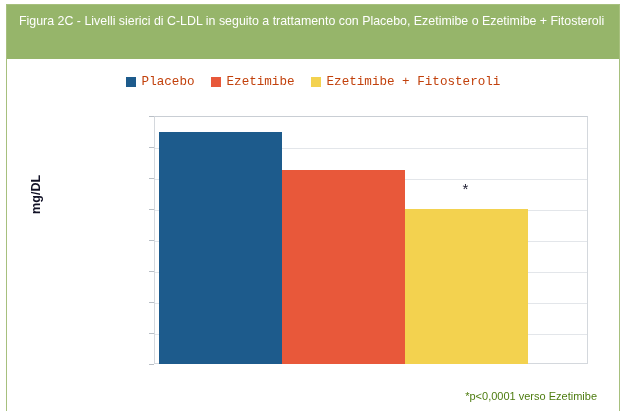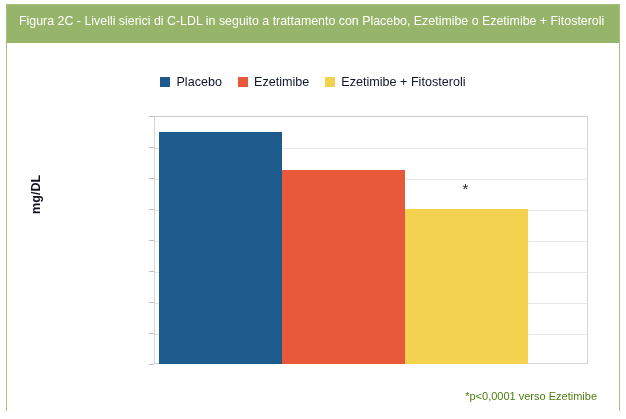--- a/index.html
+++ b/index.html
@@ -27,21 +27,21 @@
     background: #ffffff;
     border: 1px solid #a7c07e;
   }
 
   
   .figure-header {
     position: absolute;
     left: 0;
     top: 0;
     width: 100%;
-    height: 38px;
+    height: 54px;
     background: #96b56a;
     padding: 7px 12px 0 12px;
   }
   .figure-title {
     color: #ffffff;
     font-size: 12.4px;
     line-height: 18px;
     font-family: "Liberation Sans", sans-serif;
     letter-spacing: 0px;
     white-space: pre-wrap;
@@ -74,22 +74,22 @@
     margin: 0 8px;
   }
   .legend-swatch {
     width: 10px;
     height: 10px;
     margin-right: 6px;
     display: inline-block;
   }
   .legend-label {
     font-size: 12.6px;
-    color: #0f172a;
-    font-family: Liberation Sans, sans-serif;
+    color: #c2410c;
+    font-family: Liberation Mono, monospace;
     white-space: nowrap;
   }
 
   
   .plot-wrap {
     position: absolute;
     left: 0;
     top: 0;
     width: 100%;
     height: 100%;

